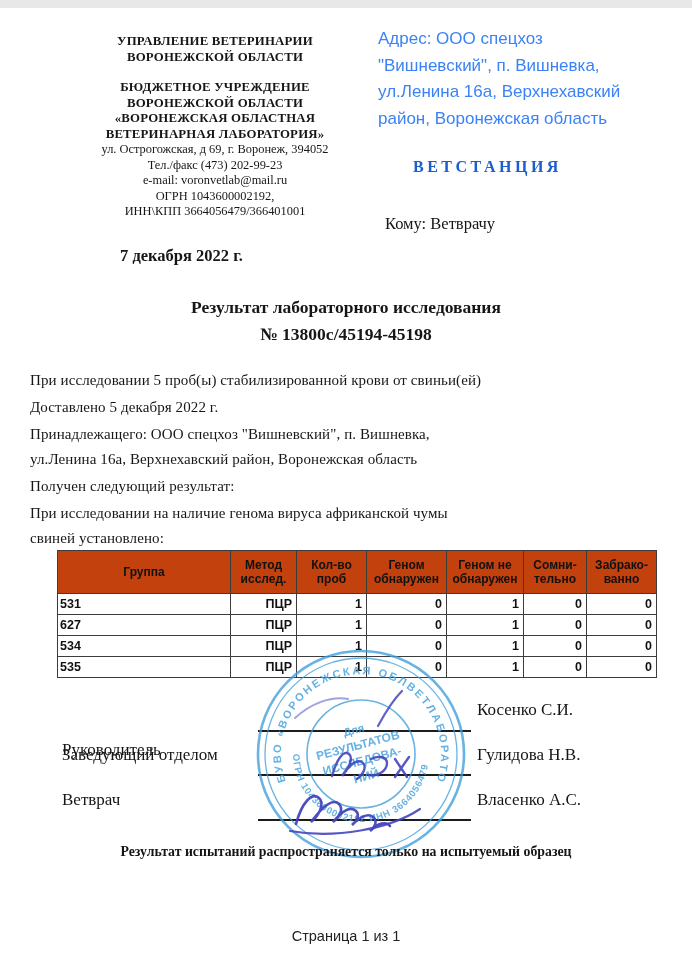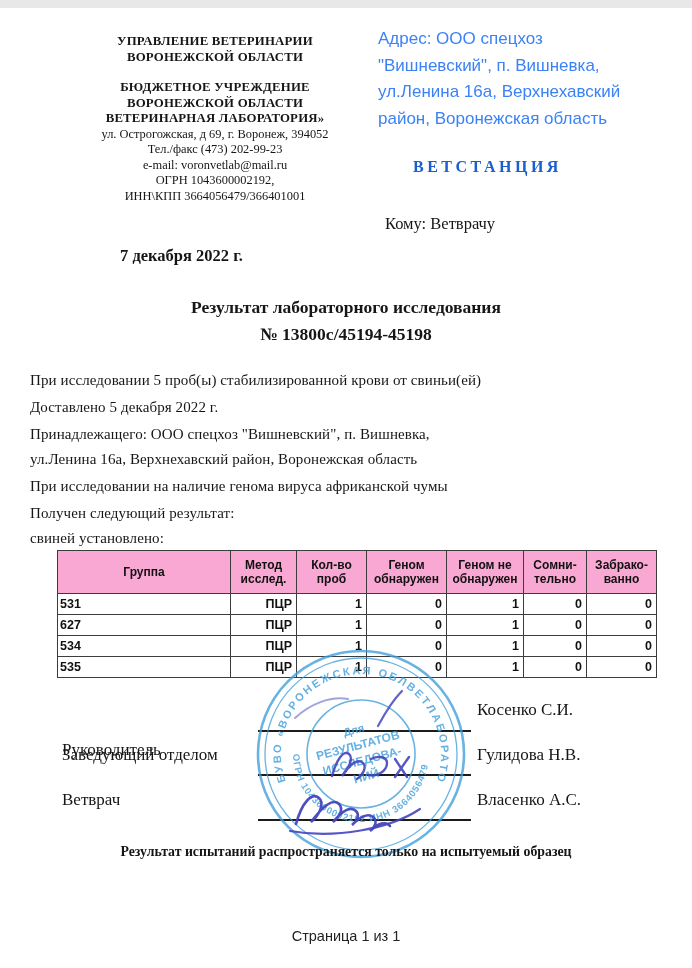--- a/index.html
+++ b/index.html
@@ -28,21 +28,21 @@
     font-weight:bold;font-size:17.5px;line-height:27px;}
 
   .body-text{left:30px;top:360px;width:648px;font-size:15px;line-height:25px;letter-spacing:0.1px;}
   .para-gap{margin-top:2px;}
 
   
   .results-table{left:57px;top:542px;border-collapse:collapse;
     font-family:"Liberation Sans",sans-serif;font-size:12.5px;color:#111;
     table-layout:fixed;}
   .results-table th{
-    background:#f9a8d4;font-weight:600;font-size:12px;line-height:14px;
+    background:#c2410c;font-weight:600;font-size:12px;line-height:14px;
     border:1.5px solid #3c3c3c;padding:3px 2px;height:36px;vertical-align:middle;}
   .results-table td{
     border:1.5px solid #3c3c3c;padding:1px 4px;height:18px;text-align:right;
     font-weight:700;}
   .results-table td.group-cell{text-align:left;padding-left:2px;font-weight:600;}
 
   
   .sig-role{left:62px;font-size:17px;}
   .sig-name{left:477px;font-size:17px;}
   .sig-line{left:258px;width:213px;border-top:2.2px solid #1c1c1c;height:0;}
@@ -59,20 +59,21 @@
 <body>
 
 <div class="page">
 
   <div class="abs org-block">
     <div class="org-name">УПРАВЛЕНИЕ ВЕТЕРИНАРИИ</div>
     <div class="org-name">ВОРОНЕЖСКОЙ ОБЛАСТИ</div>
     <div class="org-gap"></div>
     <div class="org-name">БЮДЖЕТНОЕ УЧРЕЖДЕНИЕ</div>
     <div class="org-name">ВОРОНЕЖСКОЙ ОБЛАСТИ</div>
+    <div class="org-name">«ВОРОНЕЖСКАЯ ОБЛАСТНАЯ</div>
     <div class="org-name">ВЕТЕРИНАРНАЯ ЛАБОРАТОРИЯ»</div>
     <div class="org-addr">ул. Острогожская, д 69, г. Воронеж, 394052</div>
     <div class="org-addr">Тел./факс  (473) 202-99-23</div>
     <div class="org-addr">e-mail:  voronvetlab@mail.ru</div>
     <div class="org-addr">ОГРН 1043600002192,</div>
     <div class="org-addr">ИНН\КПП 3664056479/366401001</div>
   </div>
 
   <div class="abs recipient-addr">
     <div>Адрес: ООО спецхоз</div>
@@ -89,22 +90,22 @@
   <div class="abs doc-title">
     <div>Результат лабораторного исследования</div>
     <div>№ 13800с/45194-45198</div>
   </div>
 
   <div class="abs body-text">
     <div>При исследовании 5 проб(ы) стабилизированной крови от свиньи(ей)</div>
     <div class="para-gap">Доставлено 5 декабря 2022 г.</div>
     <div class="para-gap">Принадлежащего: ООО спецхоз "Вишневский", п. Вишневка,</div>
     <div>ул.Ленина 16а, Верхнехавский район, Воронежская область</div>
+    <div class="para-gap">Получен следующий результат:</div>
     <div class="para-gap">При исследовании на наличие генома вируса африканской чумы</div>
-    <div class="para-gap">Получен следующий результат:</div>
     <div>свиней установлено:</div>
   </div>
 
   <table class="abs results-table">
     <colgroup>
       <col style="width:173px">
         <col style="width:66px">
         <col style="width:70px">
       <col style="width:80px">
         <col style="width:77px">

